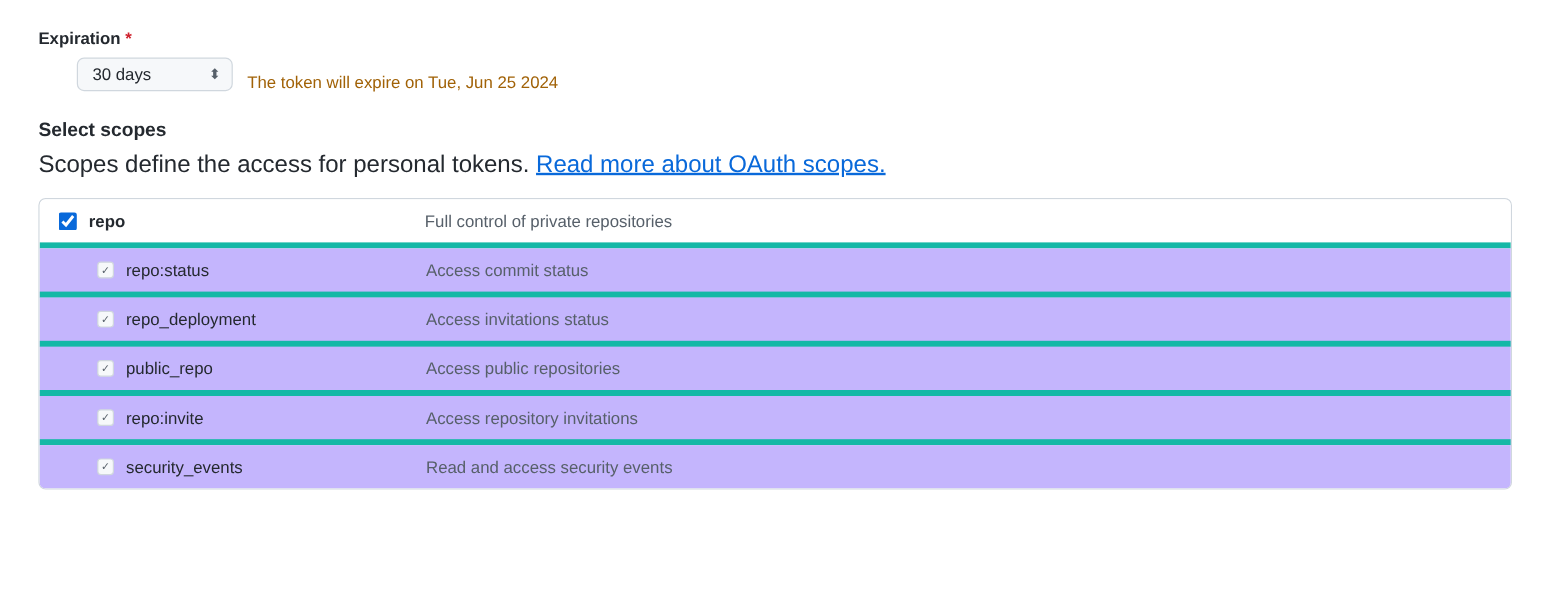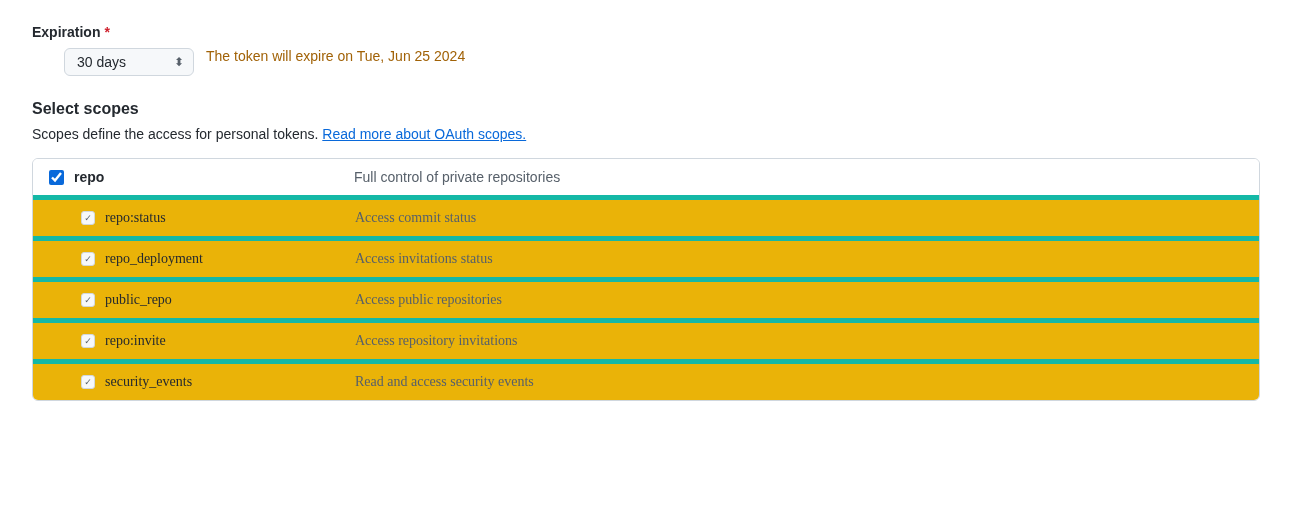--- a/index.html
+++ b/index.html
@@ -65,36 +65,36 @@
     }
 
     .expiration-hint {
       margin-left: 12px;
       color: #a16207;
       font-size: 14px;
     }
 
     .expiration-row {
       display: flex;
-      align-items: flex-start;
+      align-items: flex-end;
       padding-left: 32px;
     }
 
     .scopes-section {
       margin-bottom: 28px;
     }
 
     .scopes-title {
       font-size: 16px;
       font-weight: 600;
       margin-bottom: 8px;
     }
 
     .scopes-description {
-      font-size: 14px;
+      font-size: 20px;
       color: #24292f;
       margin-bottom: 16px;
     }
 
     .scopes-description a {
       color: #0969da;
       text-decoration: underline;
     }
 
     .scopes-box {
@@ -112,23 +112,22 @@
 
     .scope-row:last-child {
       border-bottom: none;
     }
 
     .scope-row.parent-row {
       background-color: #ffffff;
     }
 
     .scope-row.child-row {
-      background-color: #eab308;
+      background-color: #c4b5fd;
       padding-left: 48px;
-      font-family: Liberation Serif, serif;
     }
 
     .scope-checkbox {
       width: 15px;
       height: 15px;
       margin-right: 10px;
       accent-color: #0969da;
       cursor: pointer;
       flex-shrink: 0;
     }

